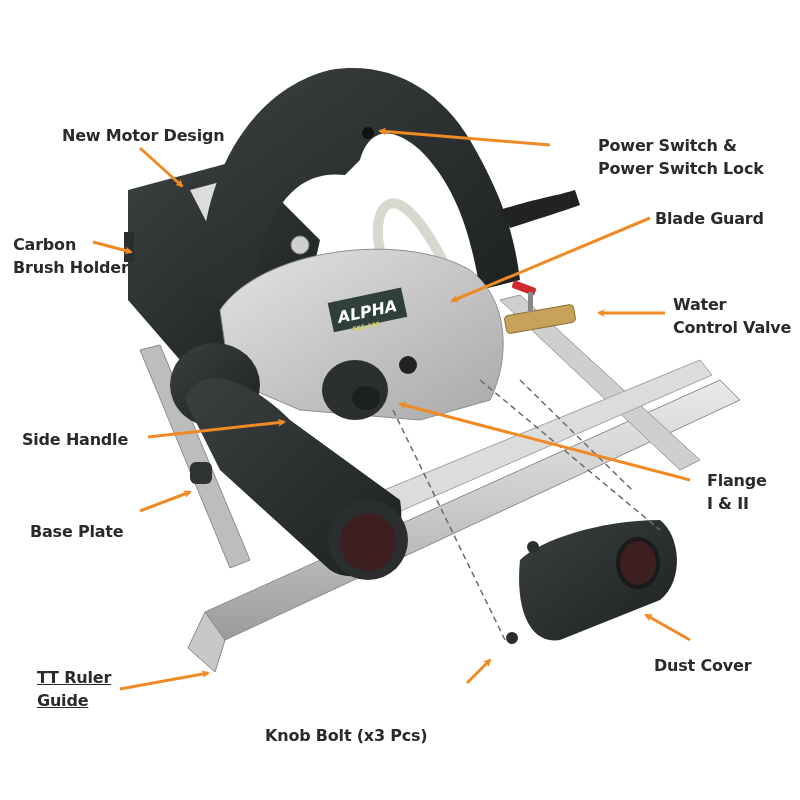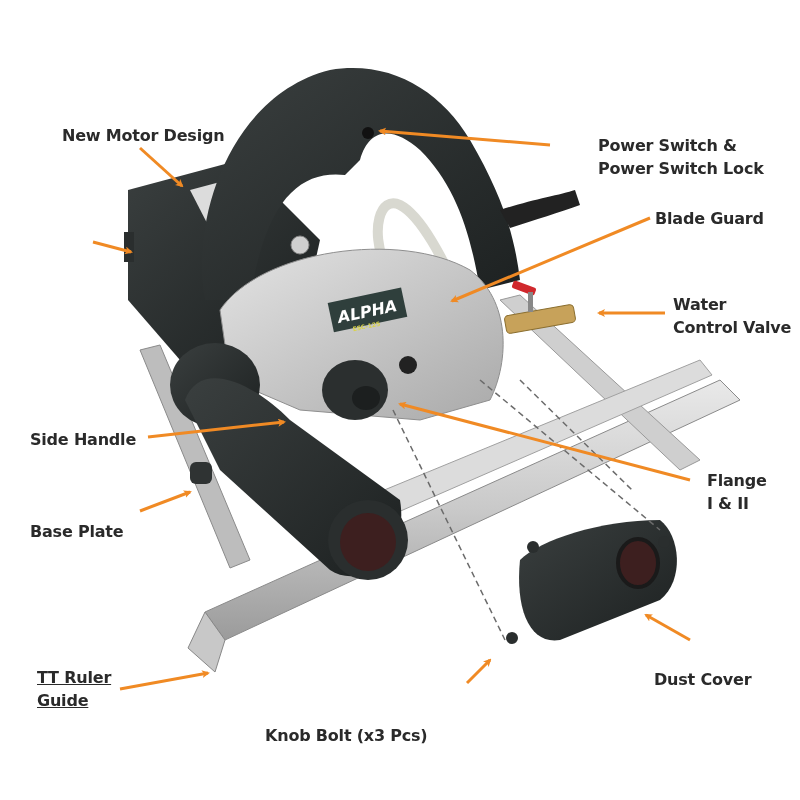--- a/index.html
+++ b/index.html
@@ -115,36 +115,40 @@
       <line x1="120" y1="689" x2="208" y2="673"></line>
       <line x1="467" y1="683" x2="490" y2="660"></line>
       <line x1="690" y1="640" x2="646" y2="615"></line>
     </g>
   </svg>
 
   <div class="label" style="left:62px; top:124px;">
     <div>New  Motor Design</div>
   </div>
 
+  <div class="label" style="left:13px; top:233px;">
+    <div>Carbon</div>
+    <div>Brush Holder</div>
+  </div>
 
   <div class="label" style="left:557px; top:134px;margin-left:41px;">
     <div>Power  Switch  &amp;</div>
     <div>Power Switch  Lock</div>
   </div>
 
   <div class="label" style="left:655px; top:207px;">
     <div>Blade Guard</div>
   </div>
 
   <div class="label" style="left:673px; top:293px;">
     <div>Water</div>
     <div>Control Valve</div>
   </div>
 
-  <div class="label" style="left:30px; top:428px;">
+  <div class="label" style="left:22px; top:428px;">
     <div>Side Handle</div>
   </div>
 
   <div class="label" style="left:30px; top:520px;">
     <div>Base  Plate</div>
   </div>
 
   <div class="label center" style="left:707px; top:469px; width:62px;">
     <div>Flange</div>
     <div>I &amp; II</div>
@@ -152,17 +156,17 @@
 
   <div class="label" style="left:37px; top:666px;text-decoration:underline;">
     <div>TT Ruler</div>
     <div>Guide</div>
   </div>
 
   <div class="label" style="left:265px; top:724px;">
     <div>Knob Bolt (x3  Pcs)</div>
   </div>
 
-  <div class="label" style="left:654px; top:668px;">
+  <div class="label" style="left:654px; top:654px;">
     <div>Dust Cover</div>
   </div>
 
 </div>
 
 </body></html>

